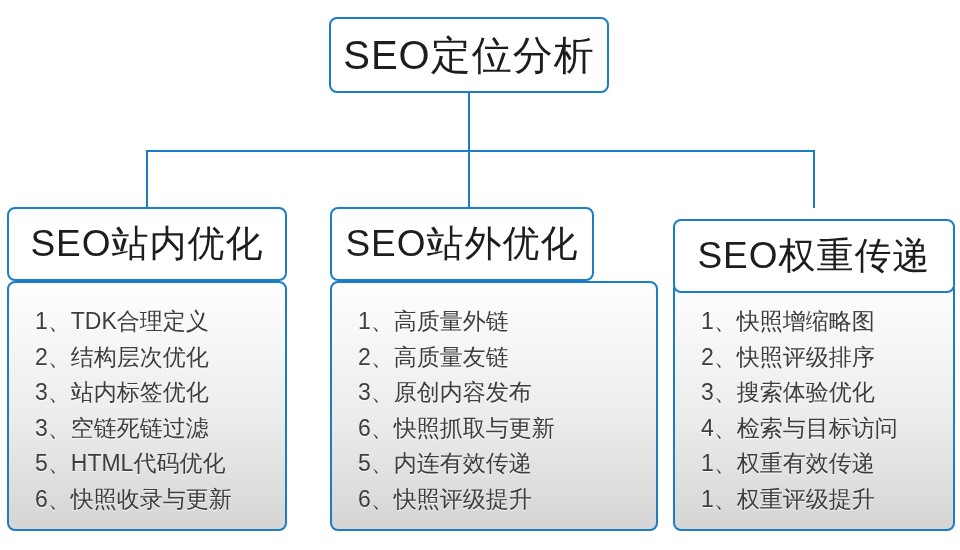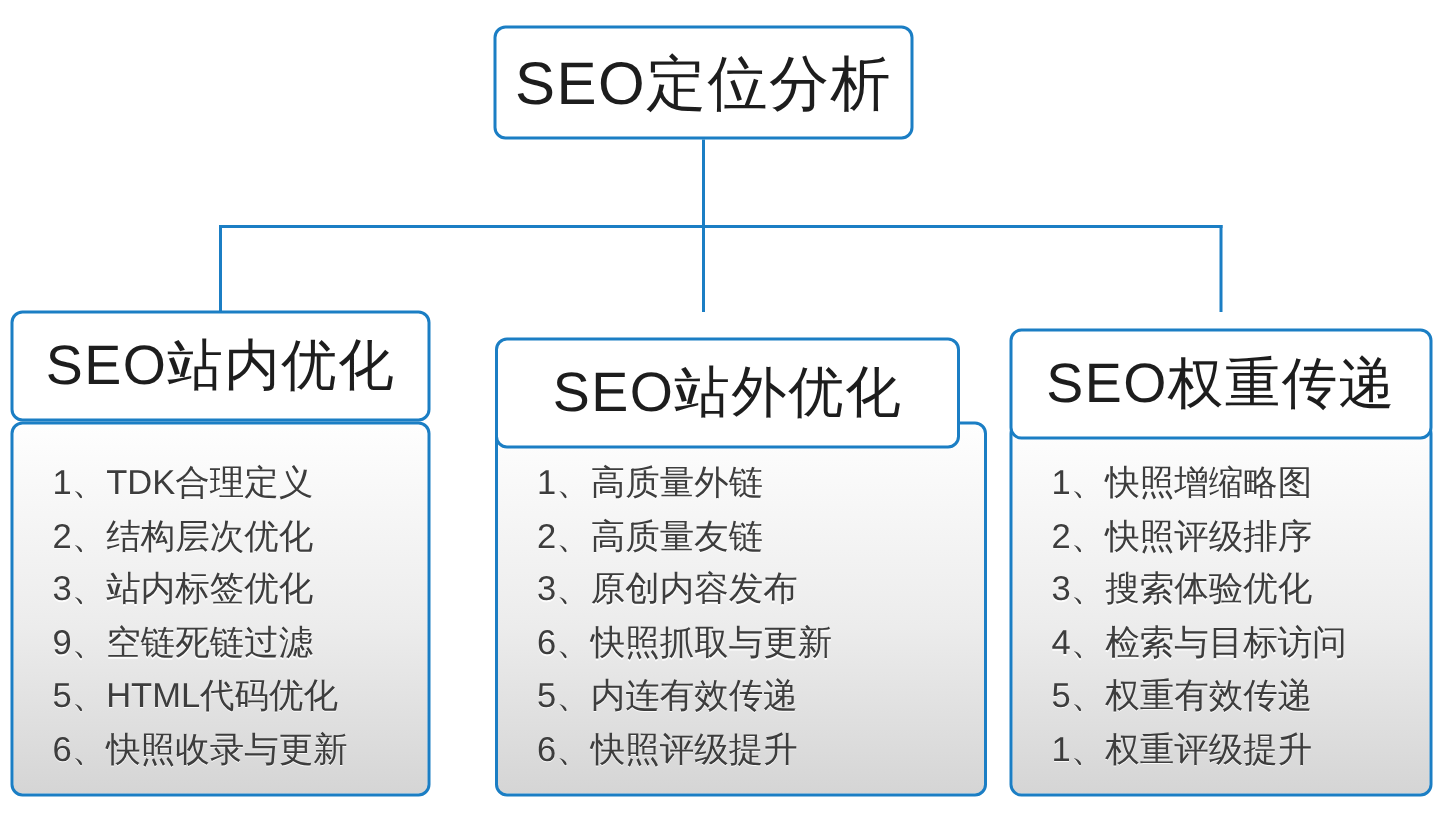--- a/index.html
+++ b/index.html
@@ -33,21 +33,21 @@
     left: 329px; top: 17px; width: 280px; height: 76px;
     font-size: 40px; letter-spacing: 1px;
     z-index: 2;
   }
   .col-header {
     height: 74px;
     font-size: 37px; letter-spacing: 1px;
     z-index: 2;
   }
   .col-header.c0 { left: 7px;   top: 207px; width: 280px; }
-  .col-header.c1 { left: 330px; top: 225px; width: 310px; }
+  .col-header.c1 { left: 330px; top: 207px; width: 264px; }
   .col-header.c2 { left: 673px; top: 207px; width: 282px; margin-top: 12px; }
   .col-list {
     position: absolute;
     top: 281px; height: 250px;
     background: linear-gradient(to bottom, var(--list-top) 0%, #ececec 55%, var(--list-bottom) 100%);
     border: 2px solid var(--accent);
     border-radius: 8px;
     z-index: 1;
     padding: 21px 10px 12px 26px;
   }
@@ -87,21 +87,21 @@
   </div>
 
   <div class="node col-header c0">
     <span>SEO站内优化</span>
   </div>
   <div class="col-list c0">
     <ul>
       <li>1、TDK合理定义</li>
       <li>2、结构层次优化</li>
       <li>3、站内标签优化</li>
-      <li>9、空链死链过滤</li>
+      <li>3、空链死链过滤</li>
       <li>5、HTML代码优化</li>
       <li>6、快照收录与更新</li>
     </ul>
   </div>
 
   <div class="node col-header c1">
     <span>SEO站外优化</span>
   </div>
   <div class="col-list c1">
     <ul>
@@ -116,18 +116,18 @@
 
   <div class="node col-header c2">
     <span>SEO权重传递</span>
   </div>
   <div class="col-list c2">
     <ul>
       <li>1、快照增缩略图</li>
       <li>2、快照评级排序</li>
       <li>3、搜索体验优化</li>
       <li>4、检索与目标访问</li>
-      <li>5、权重有效传递</li>
+      <li>1、权重有效传递</li>
       <li>1、权重评级提升</li>
     </ul>
   </div>
 
 </div>
 
 </body></html>

